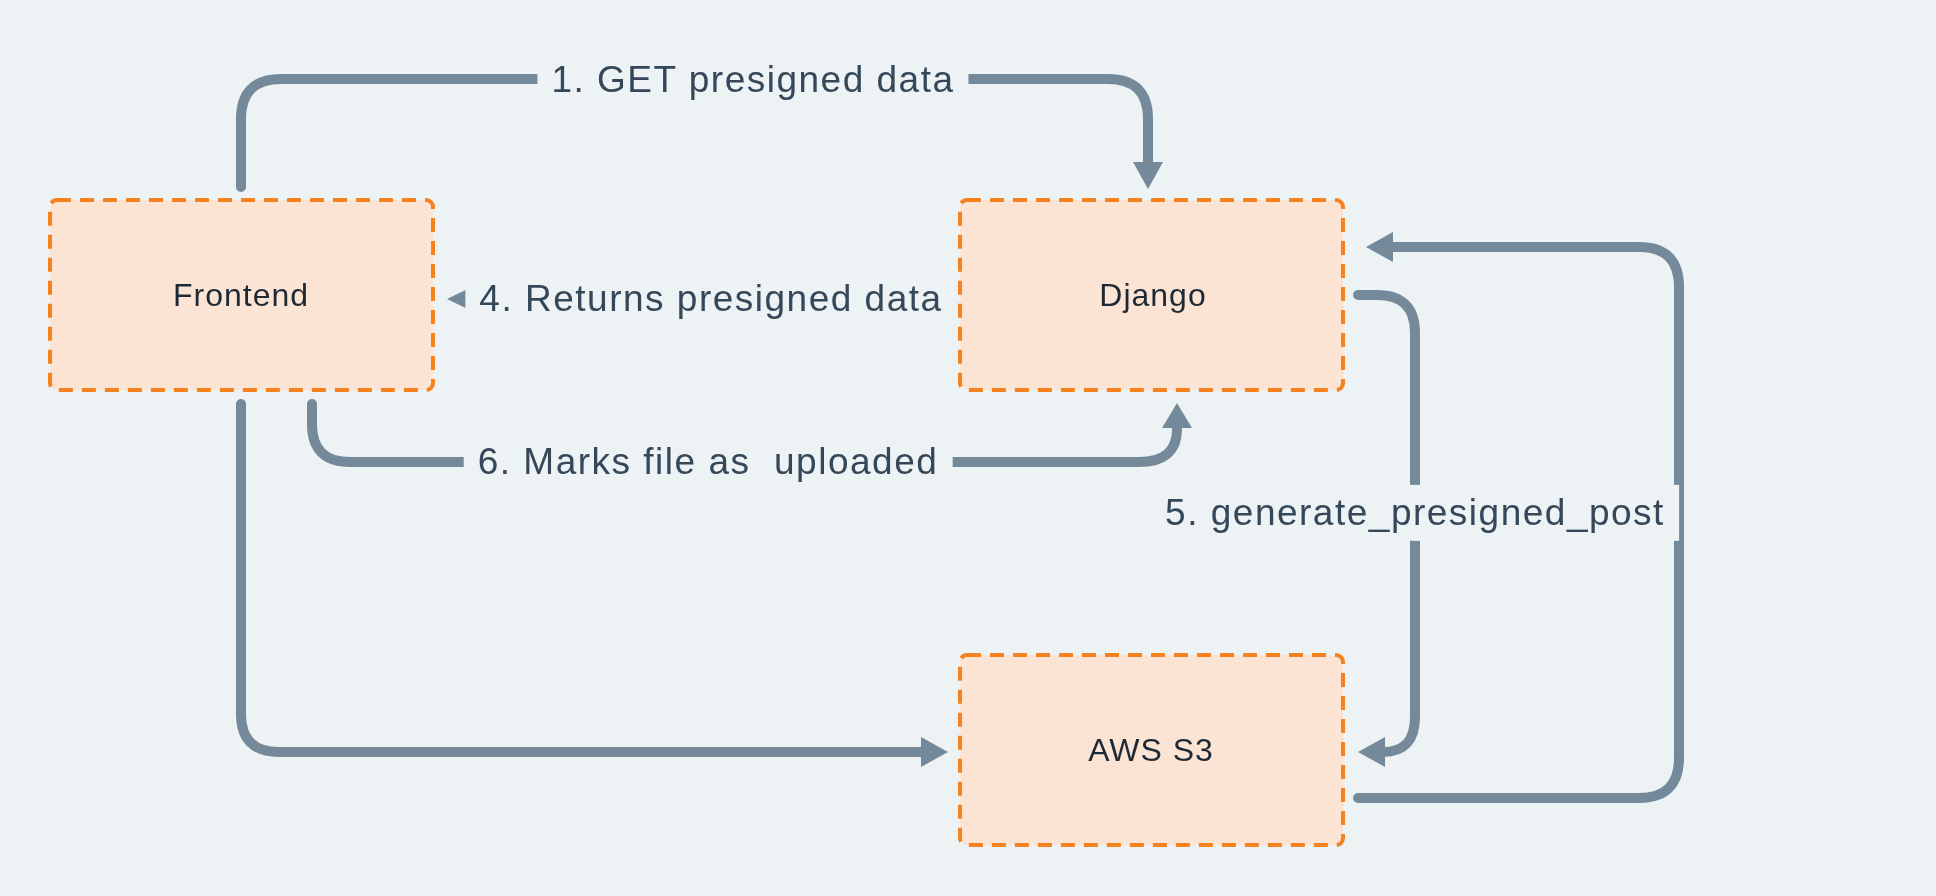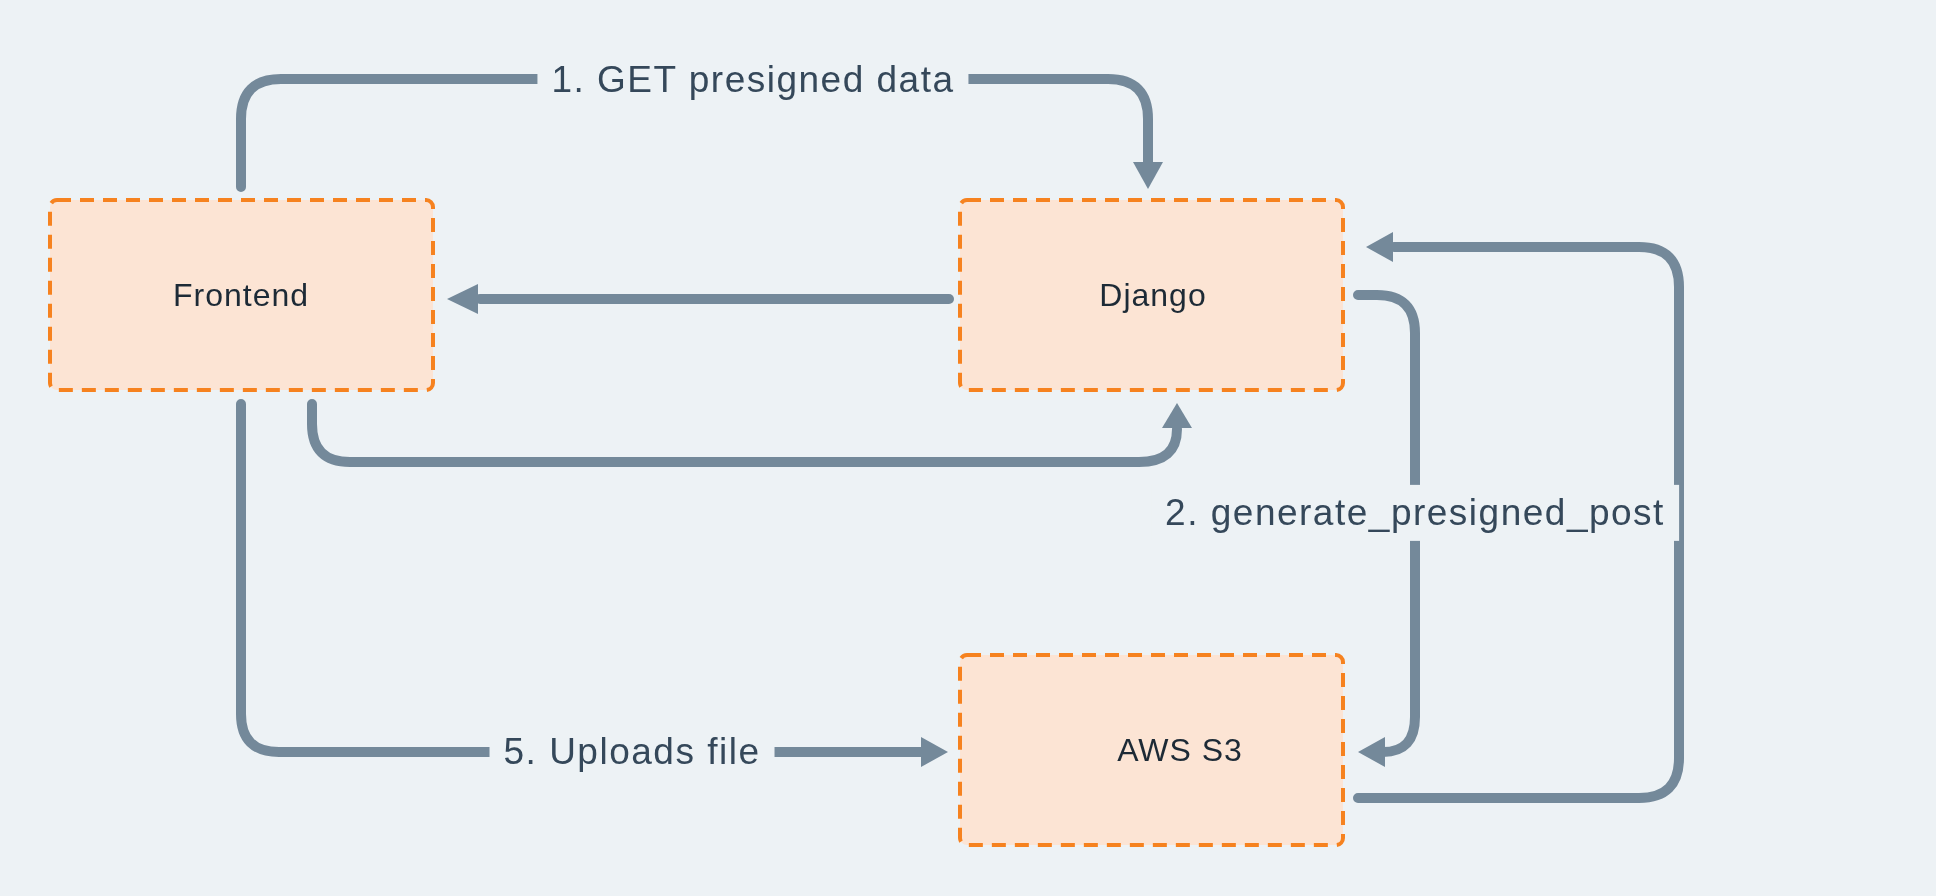--- a/index.html
+++ b/index.html
@@ -91,19 +91,20 @@
 
     <path class="connector" d="M 1358 295 L 1377 295 Q 1415 295 1415 333 L 1415 717 Q 1415 752 1383 752"></path>
     <polygon class="arrowhead" points="1385,737 1385,767 1358,752"></polygon>
 
     <path class="connector" d="M 1358 798 L 1639 798 Q 1679 798 1679 758 L 1679 287 Q 1679 247 1639 247 L 1394 247"></path>
     <polygon class="arrowhead" points="1393,232 1393,262 1366,247"></polygon>
   </svg>
 
   <div class="node-label" style="left:241px; top:295px">Frontend</div>
   <div class="node-label" style="left:1153px; top:295px">Django</div>
-  <div class="node-label" style="left:1180px; top:750px">AWS S3</div>
+  <div class="node-label" style="left:1151px; top:750px">AWS S3</div>
 
   <div class="step-label" style="left:753px; top:80px">1. GET presigned data</div>
-  <div class="step-label" style="left:1415px; top:513px">2. generate_presigned_post</div>
-  <div class="step-label" style="left:632px; top:752px">5. Uploads file</div>
+  <div class="step-label" style="left:1415px; top:513px">5. generate_presigned_post</div>
+  <div class="step-label" style="left:711px; top:299px">4. Returns presigned data</div>
+  <div class="step-label" style="left:708px; top:462px">6. Marks file as  uploaded</div>
 
 </div>
 
 </body></html>

